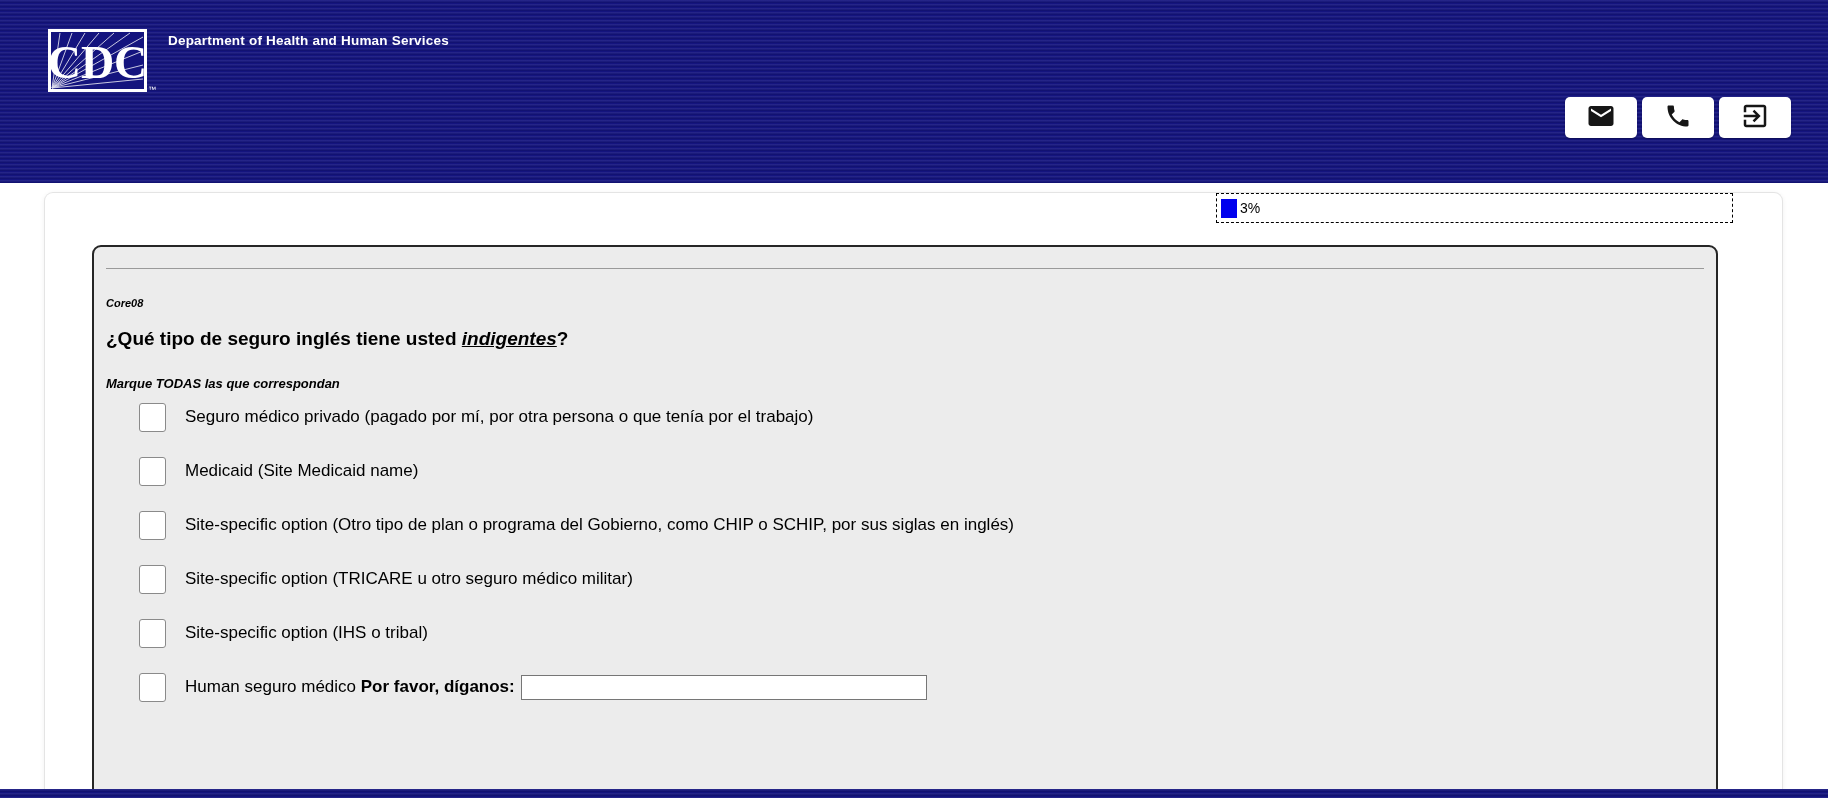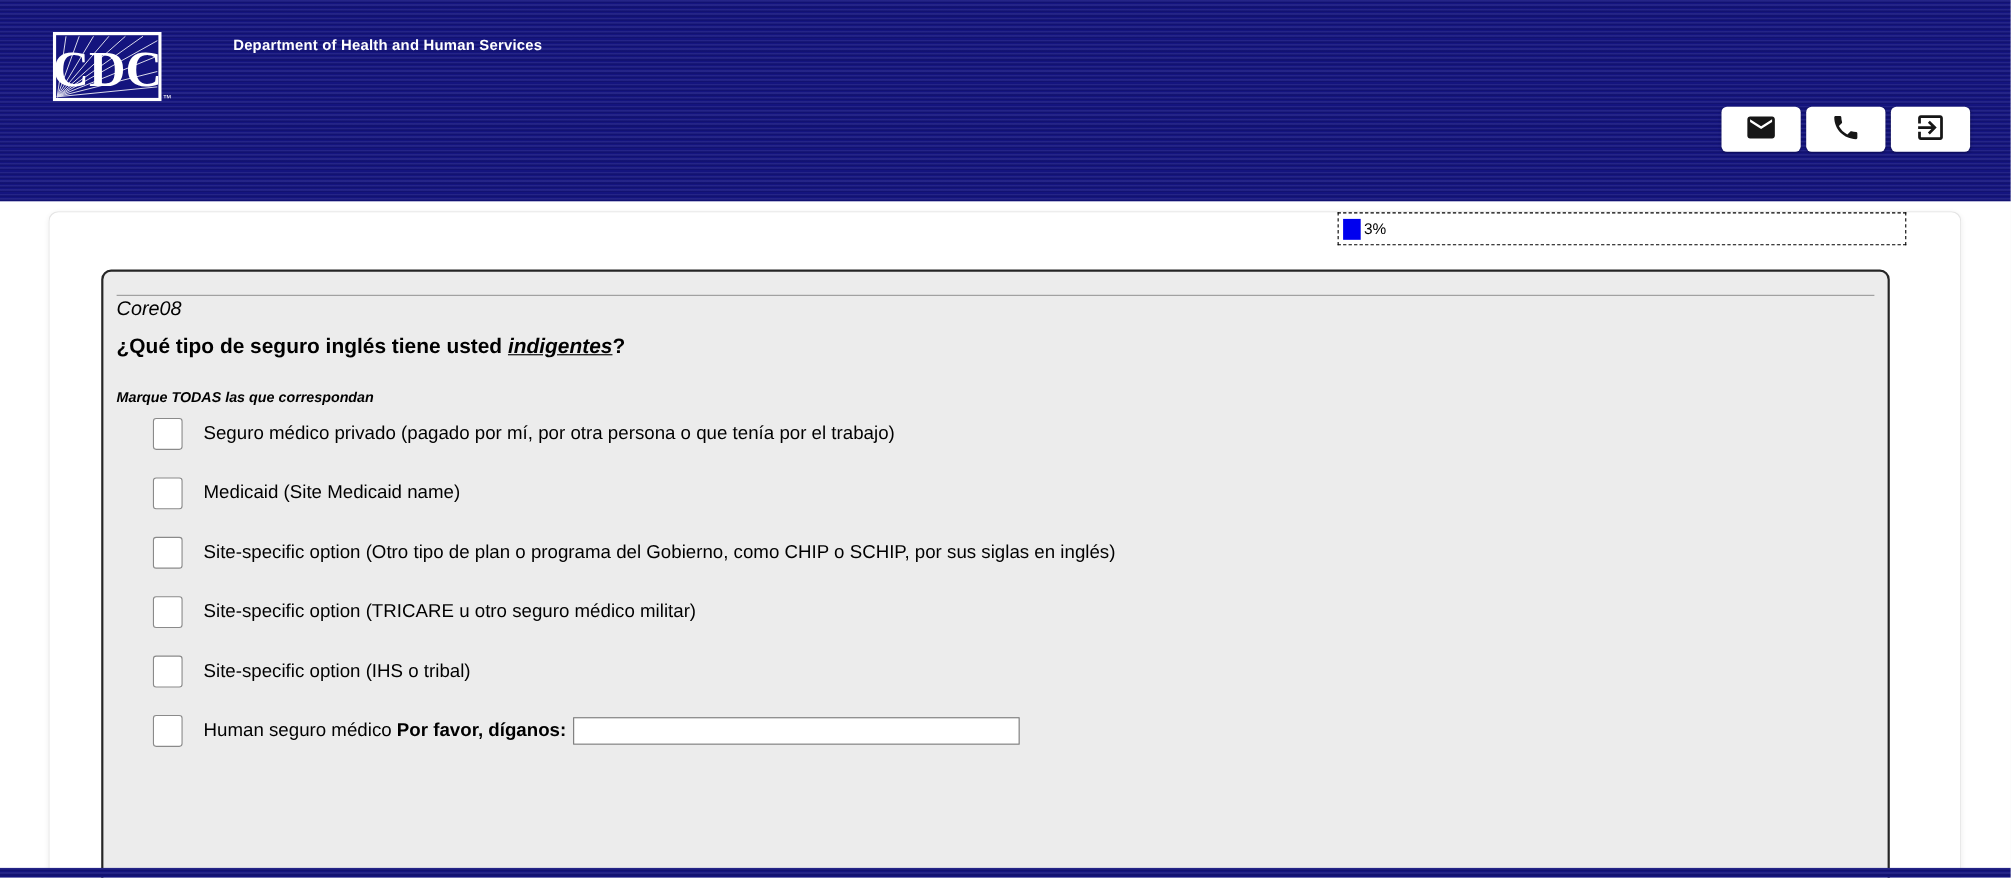--- a/index.html
+++ b/index.html
@@ -25,21 +25,21 @@
   .cdc-logo {
     position: absolute; left: 48px; top: 29px; width: 99px; height: 63px;
   }
   .cdc-logo svg { display: block; }
   .logo-tm {
     position: absolute; left: 148px; top: 86px;
     color: #fff; font-size: 8px; line-height: 8px;
   }
   .dept-title {
     position: absolute; left: 168px; top: 33px;
-    color: #fff; font-size: 13.5px; font-weight: bold; letter-spacing: .2px; margin-left: 44px;
+    color: #fff; font-size: 13.5px; font-weight: bold; letter-spacing: .2px;
   }
   .org-title {
     position: absolute; left: 166px; top: 50px;
     color: #fff; font-family: "Liberation Serif", serif;
     font-size: 27px; font-weight: normal; letter-spacing: .4px;
   }
   .header-buttons {
     position: absolute; right: 37px; top: 97px;
     display: flex; gap: 5px;
   }
@@ -80,22 +80,22 @@
     position: absolute; left: 47px; top: 52px; width: 1626px; height: 570px;
     background: #ECECEC;
     border: 2px solid #262626;
     border-radius: 9px;
   }
   .qbox-rule {
     margin: 21px 12px 0 12px;
     border-top: 1px solid #9a9a9a; height: 0;
   }
   .q-code {
-    margin: 5px 0 0 12px;
-    font-size: 18px; font-weight: normal; font-style: italic; line-height: 13px;
+    margin: 28px 0 0 12px;
+    font-size: 11px; font-weight: bold; font-style: italic; line-height: 13px;
   }
   .q-title {
     margin: 18px 0 0 12px;
     font-size: 19px; font-weight: bold; line-height: 22px;
   }
   .q-title .emph { font-style: italic; text-decoration: underline; }
   .q-instruction {
     margin: 26px 0 0 12px;
     font-size: 13px; font-weight: bold; font-style: italic; line-height: 15px;
   }

